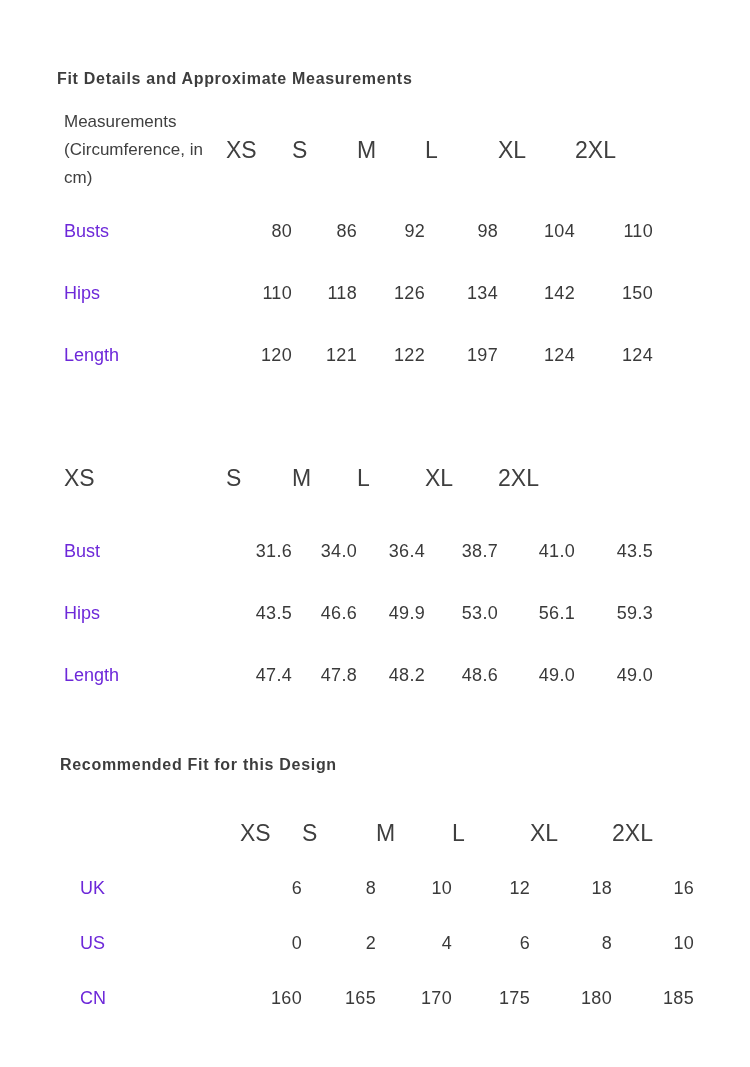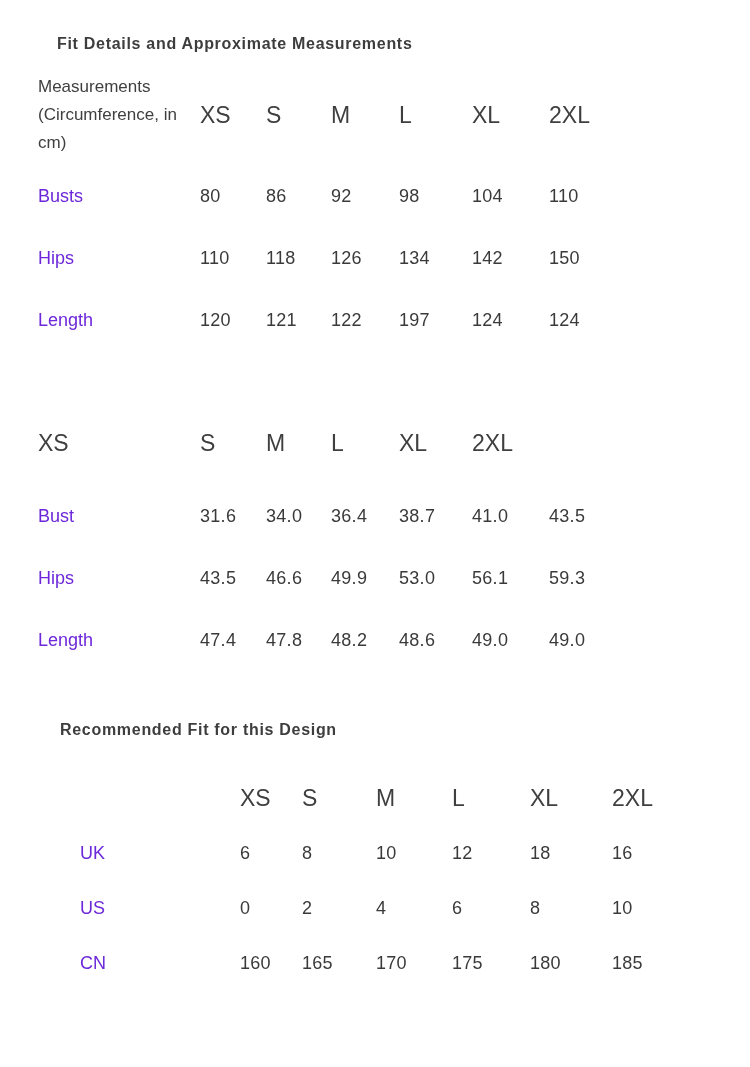--- a/index.html
+++ b/index.html
@@ -12,45 +12,45 @@
     font-family: "Liberation Sans", sans-serif;
     color: #3d3d3d;
     overflow: hidden;
   }
   .section-title {
     font-size: 16px;
     font-weight: 700;
     letter-spacing: 0.7px;
     color: #3d3d3d;
   }
-  .title-1 { padding: 35px 0 0 57px; }
+  .title-1 { padding: 70px 0 0 57px; }
   .title-2 { margin-top: 50px; padding-left: 60px; }
 
   
   .m-table {
-    margin-left: 38px;
+    margin-left: 64px;
     width: 589px;
     font-size: 18px;
   }
   .m-grid {
     display: grid;
     grid-template-columns: 162px 66px 65px 68px 73px 77px 78px;
     align-items: center;
   }
   .m-header { margin-top: 20px; min-height: 84px; margin-bottom: 8px; }
   .m-header-label {
     font-size: 17px;
     line-height: 28px;
     padding-right: 14px;
     color: #3f3f3f;
   }
   .size-head { text-align: left; font-size: 23px; color: #3f3f3f; }
   .m-row { height: 62px; }
   .row-label { font-size: 18px; color: #6d28d9; }
-  .cell-val { text-align: left; font-size: 18px; color: #3a3a3a; letter-spacing: 0.3px; }
+  .cell-val { text-align: right; font-size: 18px; color: #3a3a3a; letter-spacing: 0.3px; }
 
   .table-2 .m-header { margin-top: 50px; margin-bottom: 0; }
 
   
   .fit-table {
     margin-left: 80px;
     margin-top: 32px;
     width: 614px;
     font-size: 18px;
   }

